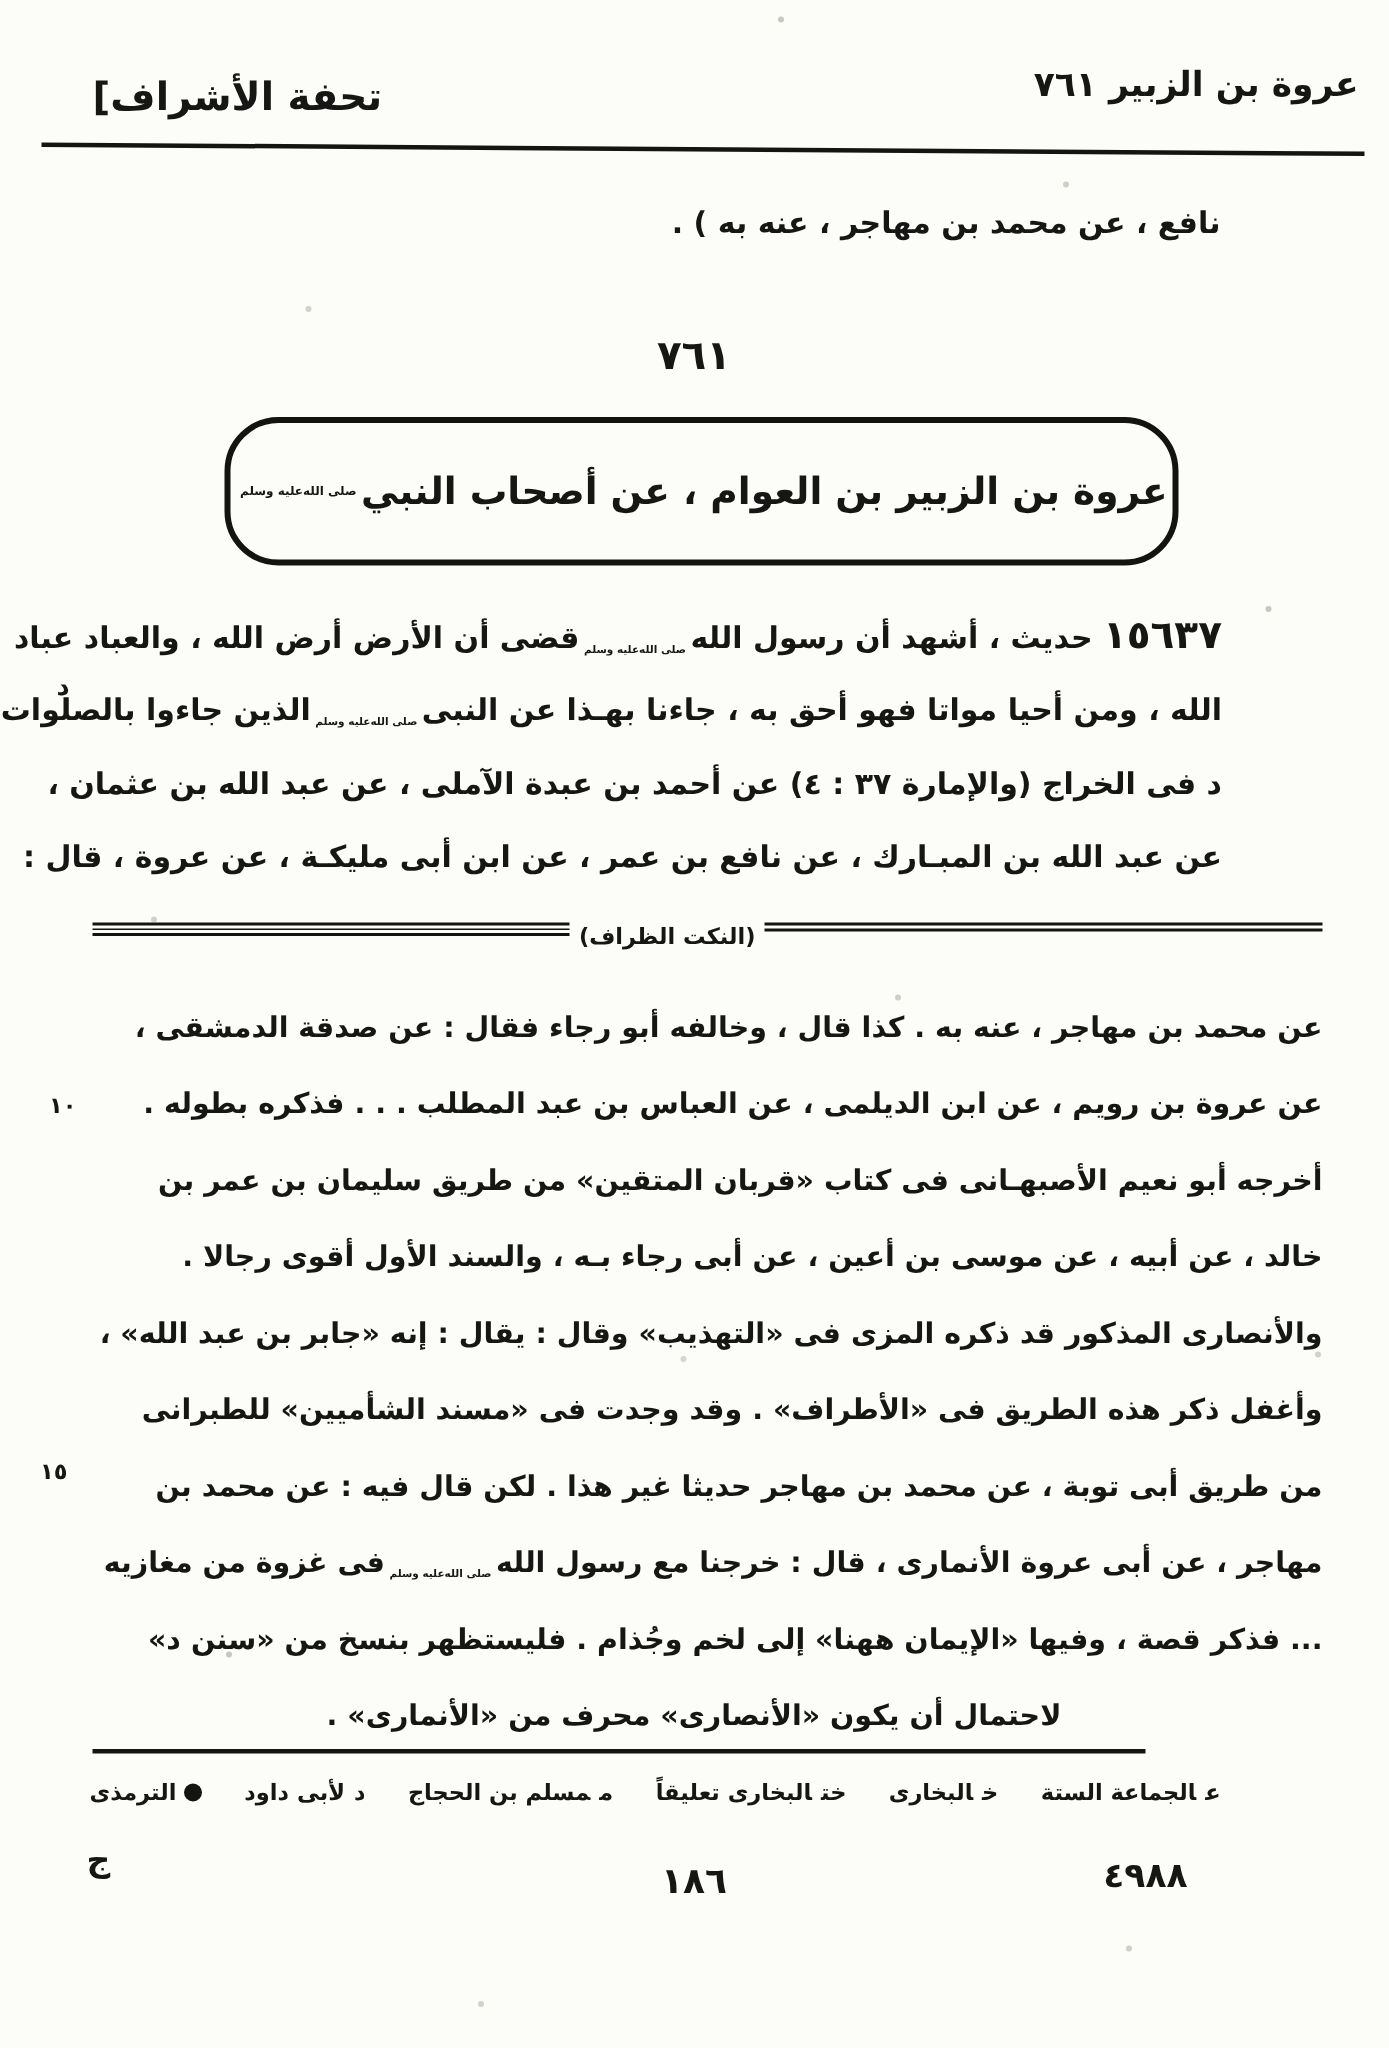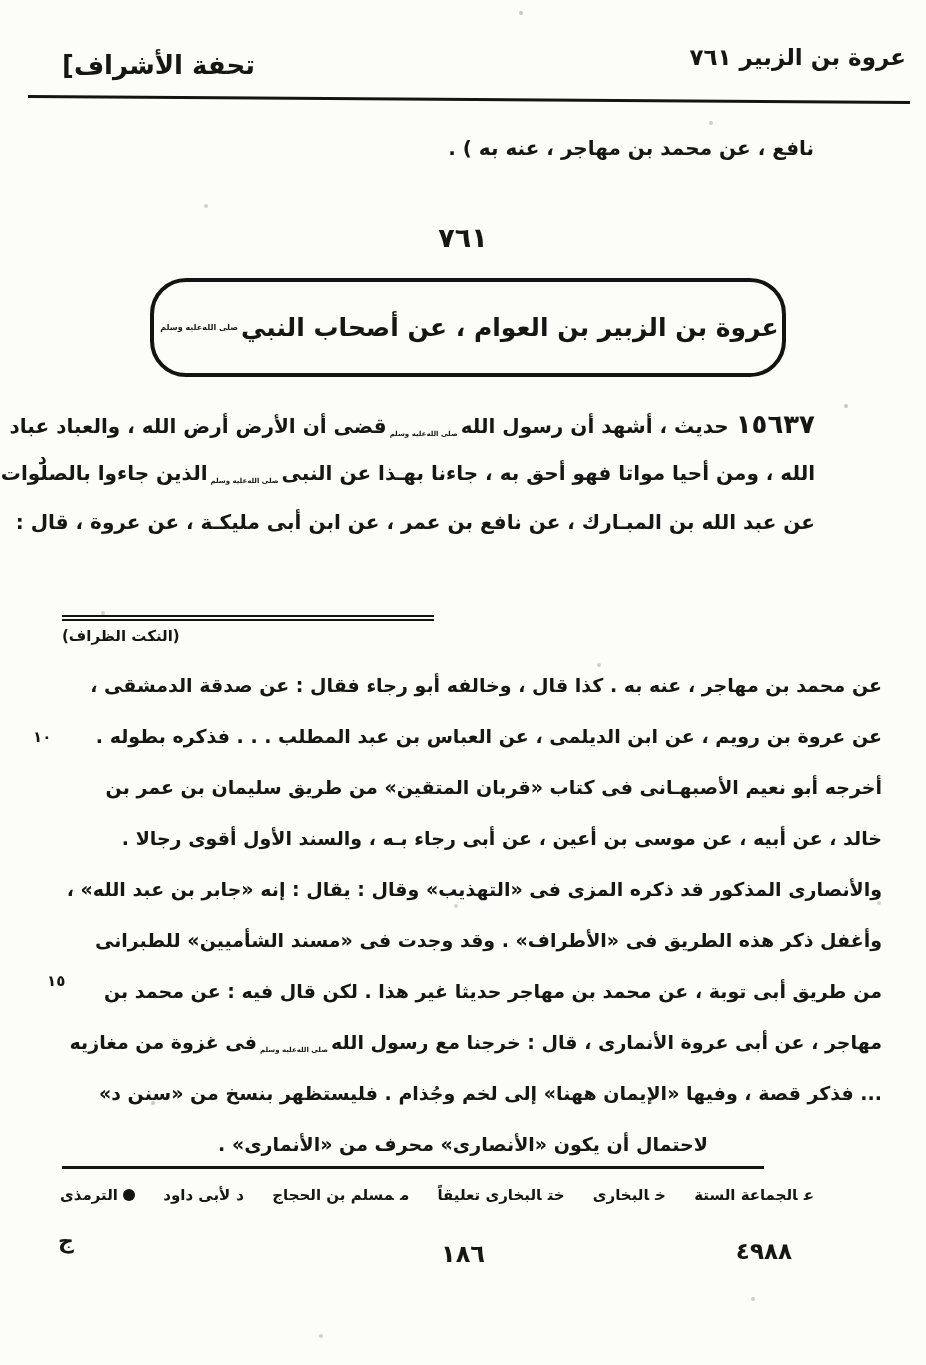--- a/index.html
+++ b/index.html
@@ -40,25 +40,25 @@
   .matn { top:400px; right:111px; width:755px; }
   .matn p { height:49px; line-height:49px; font-size:20px; font-weight:bold;
             white-space:nowrap; text-align:justify; text-align-last:justify; }
   .matn p::after { content:""; display:inline-block; width:100%; }
   .hnum { font-size:26px; letter-spacing:1px; }
 
   
   .mgn { font-weight:bold; }
   .mgn-d  { top:448px; left:38px; font-size:17px; }
   .mgn-10 { top:728px; left:33px; font-size:15px; }
-  .mgn-15 { top:972px; left:27px; font-size:15px;margin-left:20px; }
+  .mgn-15 { top:972px; left:27px; font-size:15px; }
 
   
   .divider { top:615px; left:62px; width:820px; display:flex;
-             align-items:flex-end; gap:6px;flex-direction:column; }
+             align-items:flex-start; gap:6px; }
   .seg { flex:0 0 auto; }
   .seg-r { width:372px; height:6px; border-top:2px solid #141412;
            border-bottom:2px solid #141412; }
   .seg-l { flex:1 1 auto; height:9px; border-top:2px solid #141412;
            border-bottom:2px solid #141412;
            background:linear-gradient(#141412,#141412) center / 100% 1px no-repeat; }
   .divider .lbl { font-size:15px; font-weight:bold; white-space:nowrap; }
 
   
   .comm { top:660px; right:44px; width:838px; }
@@ -115,20 +115,21 @@
 
 <div class="abs matn">
   <p><span class="hnum">١٥٦٣٧</span> <span>حديث ، أشهد أن رسول الله</span><span class="hon">
         <span>صلى الله</span>
         <span>عليه وسلم</span>
       </span><span>قضى أن الأرض أرض الله ، والعباد عباد</span></p>
   <p><span>الله ، ومن أحيا مواتا فهو أحق به ، جاءنا بهـذا عن النبى</span><span class="hon">
         <span>صلى الله</span>
         <span>عليه وسلم</span>
       </span><span>الذين جاءوا بالصلوات .</span></p>
+  <p>د فى الخراج (والإمارة ٣٧ : ٤) عن أحمد بن عبدة الآملى ، عن عبد الله بن عثمان ،</p>
   <p>عن عبد الله بن المبـارك ، عن نافع بن عمر ، عن ابن أبى مليكـة ، عن عروة ، قال :</p>
 </div>
 <div class="abs mgn mgn-d">د</div>
 
 <div class="abs divider">
   <span class="seg seg-r"></span>
   <span class="lbl">(النكت الظراف)</span>
   <span class="seg seg-l"></span>
 </div>
 

